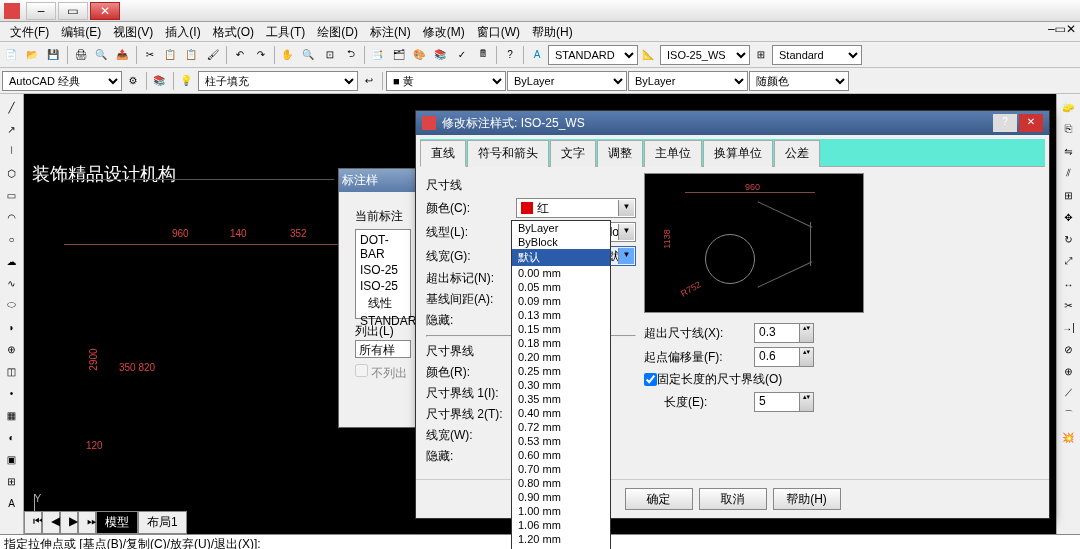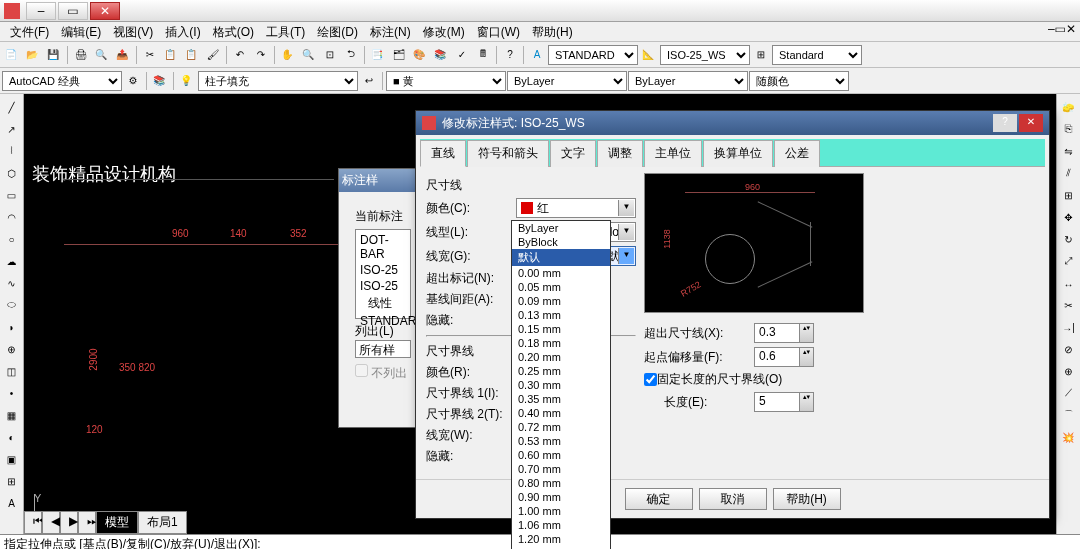--- a/index.html
+++ b/index.html
@@ -192,21 +192,21 @@
   </div>
   <div class="canvas">
     <div class="cad-text" style="left:8px;top:68px">装饰精品设计机构</div>
     <div class="cad-red" style="left:148px;top:134px">960</div>
     <div class="cad-red" style="left:206px;top:134px">140</div>
     <div class="cad-red" style="left:266px;top:134px">352</div>
     <div class="cad-red" style="right:150px;top:134px">1580</div>
     <div class="cad-red" style="left:95px;top:268px">350
 820</div>
     <div class="cad-red" style="left:58px;top:260px;transform:rotate(-90deg)">2900</div>
-    <div class="cad-red" style="left:62px;top:330px">120</div>
+    <div class="cad-red" style="left:62px;top:346px">120</div>
     <div class="cad-red" style="right:115px;top:270px">990
 826</div>
     <div class="cad-red" style="right:85px;top:260px;transform:rotate(-90deg)">2940</div>
 
     <div class="cad-line" style="left:40px;top:85px;width:270px;height:1px"></div>
     <div class="cad-line" style="left:40px;top:150px;width:800px;height:1px;background:#844"></div>
     <div style="position:absolute;left:10px;bottom:30px;color:#aaa;font-size:11px">Y</div>
     <div style="position:absolute;left:30px;bottom:12px;color:#aaa;font-size:11px">X</div>
     <div style="position:absolute;left:10px;bottom:10px;width:1px;height:30px;background:#aaa"></div>
     <div style="position:absolute;left:10px;bottom:10px;width:30px;height:1px;background:#aaa"></div>

